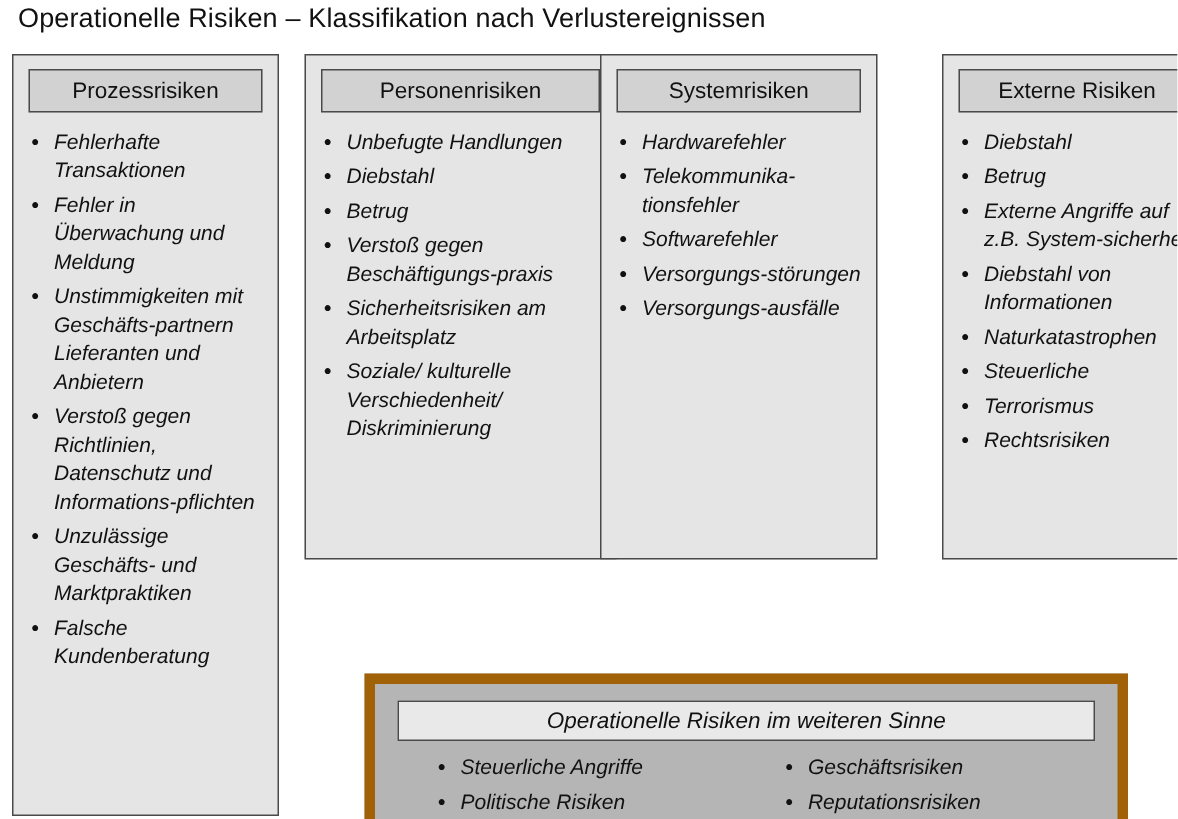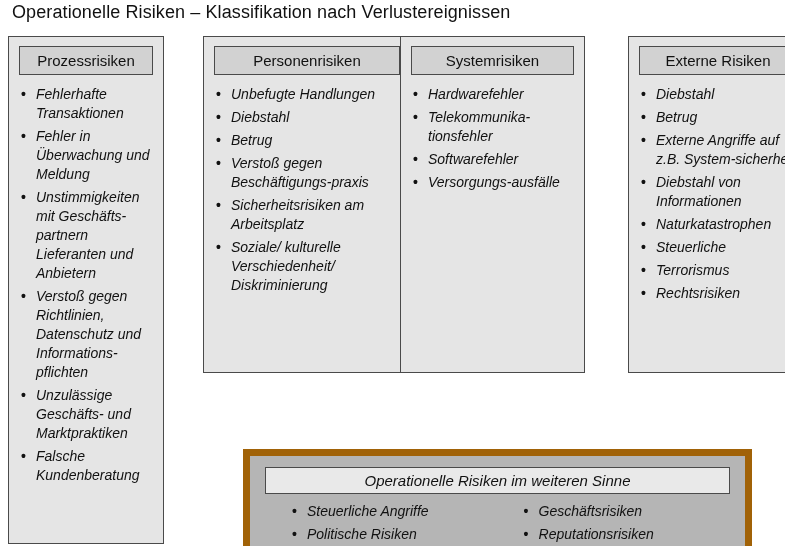--- a/index.html
+++ b/index.html
@@ -26,21 +26,21 @@
     margin: 0;
     letter-spacing: 0.1px;
   }
   .col {
     position: absolute;
     top: 36px;
     background: #e5e5e5;
     border: 1px solid #4a4a4a;
     box-sizing: border-box;
   }
-  .col-1 { left: 8px;   width: 156px; height: 508px; }
+  .col-1 { left: 8px;   width: 178px; height: 508px; }
   .col-2 { left: 203px; width: 208px; height: 337px; }
   .col-3 { left: 400px; width: 185px; height: 337px; }
   .col-4 { left: 628px; width: 180px; height: 337px; }
   .col-header {
     margin: 9px 10px 10px 10px;
     background: #d2d2d2;
     border: 1px solid #4a4a4a;
     text-align: center;
     font-size: 15px;
     padding: 5px 2px;
@@ -126,20 +126,21 @@
         <li>Soziale/ kulturelle Verschiedenheit/ Diskriminierung</li>
       </ul>
   </div>
 
   <div class="col col-3">
     <div class="col-header">Systemrisiken</div>
     <ul class="bullets">
         <li>Hardwarefehler</li>
         <li>Telekommunika-tionsfehler</li>
         <li>Softwarefehler</li>
+        <li>Versorgungs-störungen</li>
         <li>Versorgungs-ausfälle</li>
       </ul>
   </div>
 
   <div class="col col-4">
     <div class="col-header">Externe Risiken</div>
     <ul class="bullets">
         <li>Diebstahl</li>
         <li>Betrug</li>
         <li>Externe Angriffe auf z.B. System-sicherheit</li>

